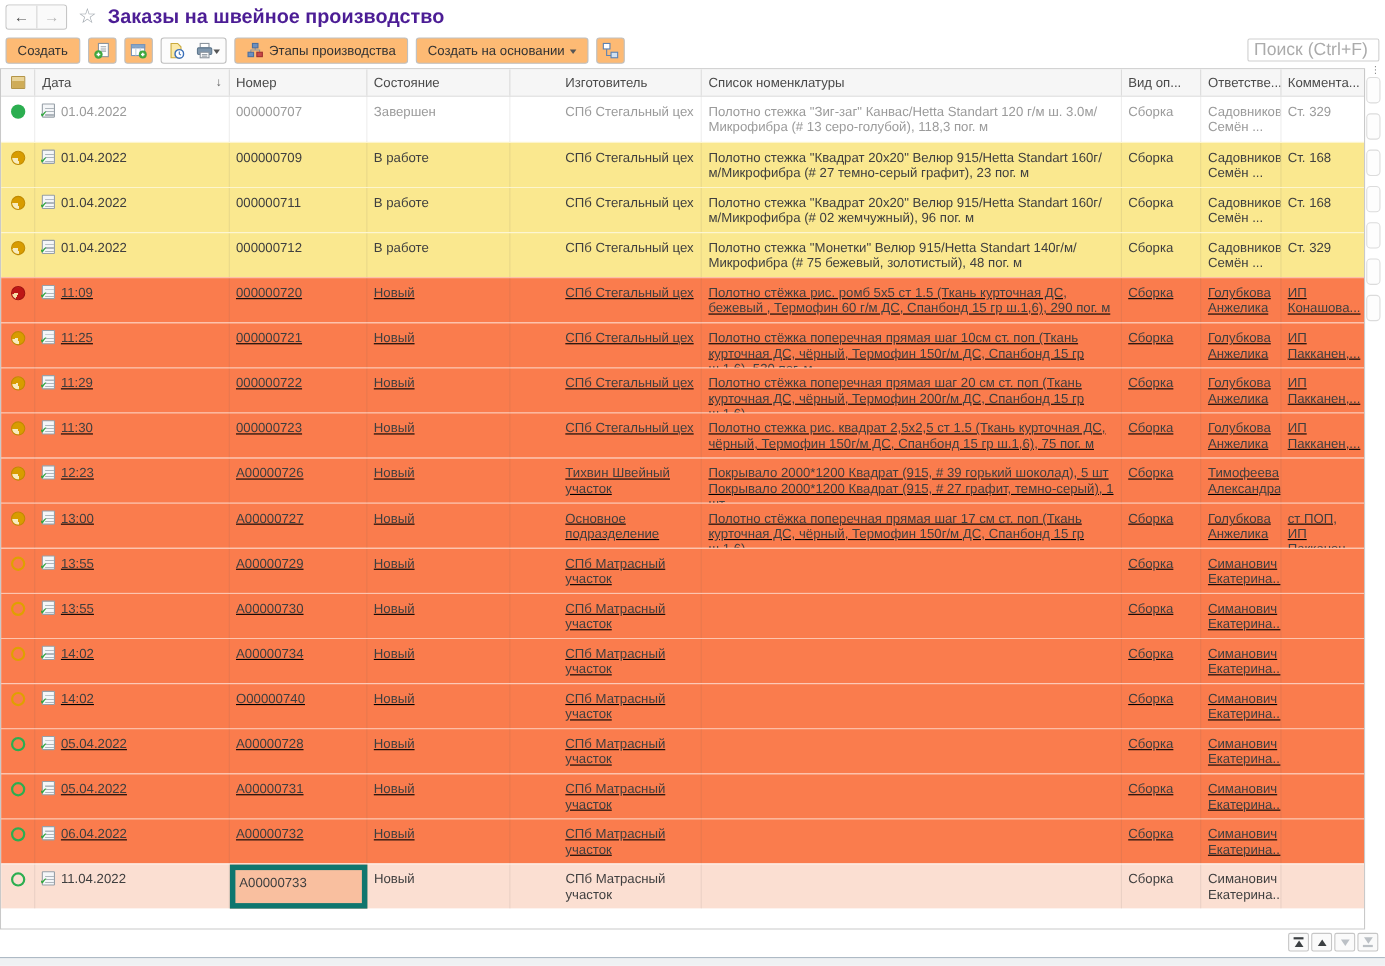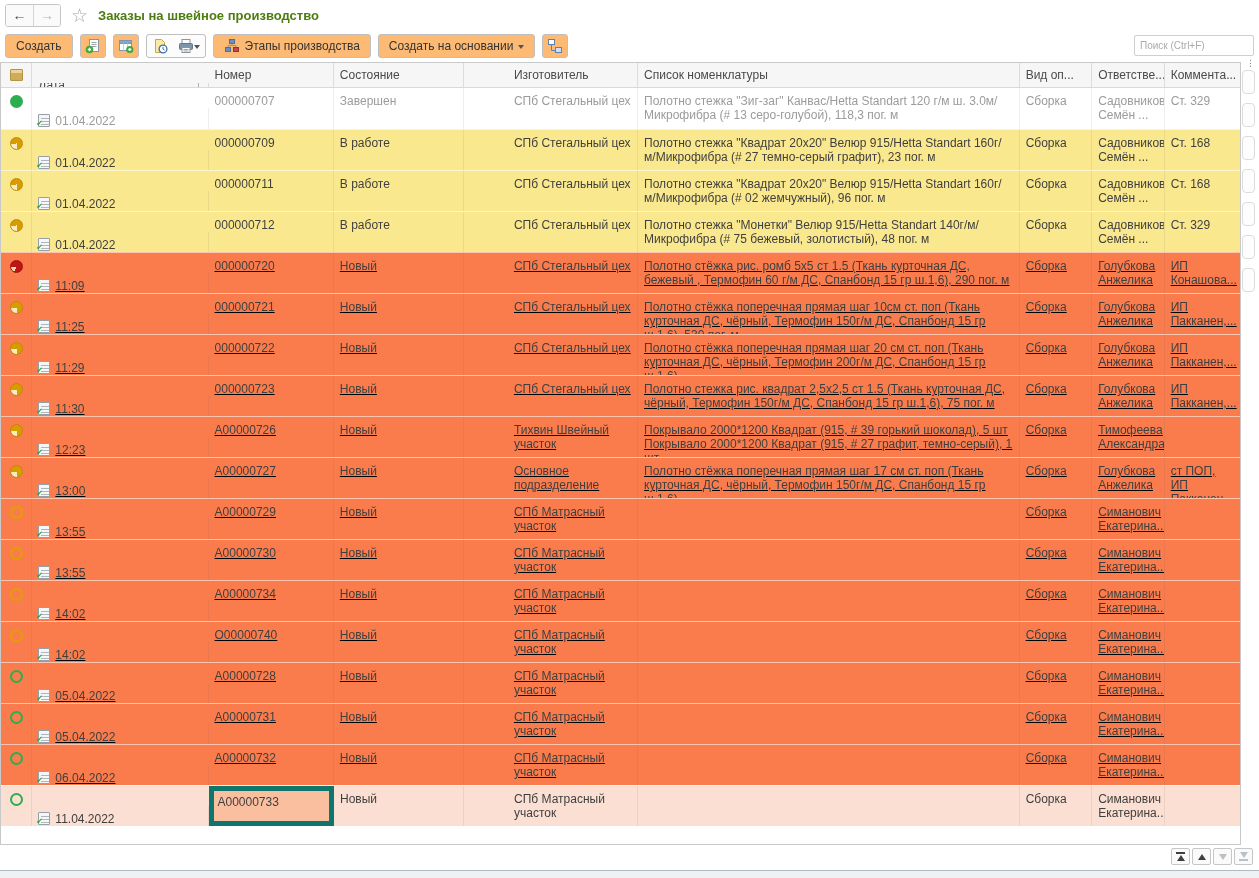--- a/index.html
+++ b/index.html
@@ -7,33 +7,33 @@
               font-family:"Liberation Sans","DejaVu Sans",sans-serif; }
 
   
   .titlebar { height:30px; display:flex; align-items:center; padding-left:5px; }
   .navgroup { display:flex; border:1px solid #C6C6C6; border-radius:3px; overflow:hidden; height:23px; }
   .navbtn { width:27px; display:flex; align-items:center; justify-content:center;
             font-size:14px; background:#FAFAFA; color:#4A4A4A; cursor:pointer; }
   .navbtn + .navbtn { border-left:1px solid #D5D5D5; }
   .navbtn.disabled { color:#B5B5B5; }
   .star { font-size:19px; color:#9FA6AD; margin:0 6px 0 10px; line-height:1; }
-  .page-title { font-size:13px; font-weight:bold; color:#4d7c0f; margin-left:4px; }
+  .page-title { font-size:18px; font-weight:bold; color:#4c1d95; margin-left:4px; }
 
   
   .toolbar { height:32px; display:flex; align-items:center; gap:7px; padding-left:5px; position:relative; }
   .tbtn { height:24px; display:flex; align-items:center; gap:5px; padding:0 10px;
           border:1px solid #BFBFBF; border-radius:3px; background:#fdba74;
           font-size:12px; color:#333; cursor:pointer; white-space:nowrap; }
   .tbtn.icononly { padding:0 4px; min-width:26px; justify-content:center; }
   .tgroup { display:flex; border:1px solid #BFBFBF; border-radius:3px; background:#FCFCFC; height:24px; }
   .tgroup .seg { display:flex; align-items:center; padding:0 5px; cursor:pointer; }
   .caret { width:0; height:0; border:3.5px solid transparent; border-top:4px solid #555; margin-top:4px; }
   .search { position:absolute; right:5px; top:5px; width:120px; height:21px;
-            border:1px solid #CFCFCF; border-radius:2px; font-size:10px; padding:0 5px;
+            border:1px solid #CFCFCF; border-radius:2px; font-size:16px; padding:0 5px;
             color:#444; font-family:inherit; }
   .search::placeholder { color:#ABABAB; }
   svg.ticon { width:16px; height:16px; display:block; }
 
   
   .grid { position:absolute; left:0; top:62px; width:1241px; height:783px;
           border:1px solid #C9C9C9; background:#fff; overflow:hidden; }
   .hrow { display:flex; height:25px; background:#F6F6F6; border-bottom:1px solid #D9D9D9; }
   .hcell { font-size:12px; color:#4A4A4A; display:flex; align-items:center; padding:0 6px;
            border-right:1px solid #DCDCDC; overflow:hidden; white-space:nowrap; }
@@ -45,21 +45,21 @@
   .row.white  { background:#FFFFFF; }
   .row.yellow { background:var(--yellow); }
   .row.orange { background:var(--orange);text-decoration:underline; }
   .row.selected { background:var(--selected); }
   .row.muted .cell { color:#9B9B9B; }
   .cell.items { white-space:pre-line; }
   .cell.focus-cell { background:var(--focus_cell); border:5px solid #0f766e; padding:4px 4px 0 4px; }
 
   
   .c0 { width:32px;  padding-left:9px; }
-  .c1 { width:183px;margin-top:20px; }
+  .c1 { width:183px; }
   .c2 { width:130px; }
   .c3 { width:135px; }
   .c4 { width:135px;margin-left:44px; }
   .c5 { width:397px; }
   .c6 { width:75px;  }
   .c7 { width:75px;  }
   .c8 { width:78px; border-right:none; }
 
   .datewrap { display:flex; align-items:flex-start; gap:5px; }
 

